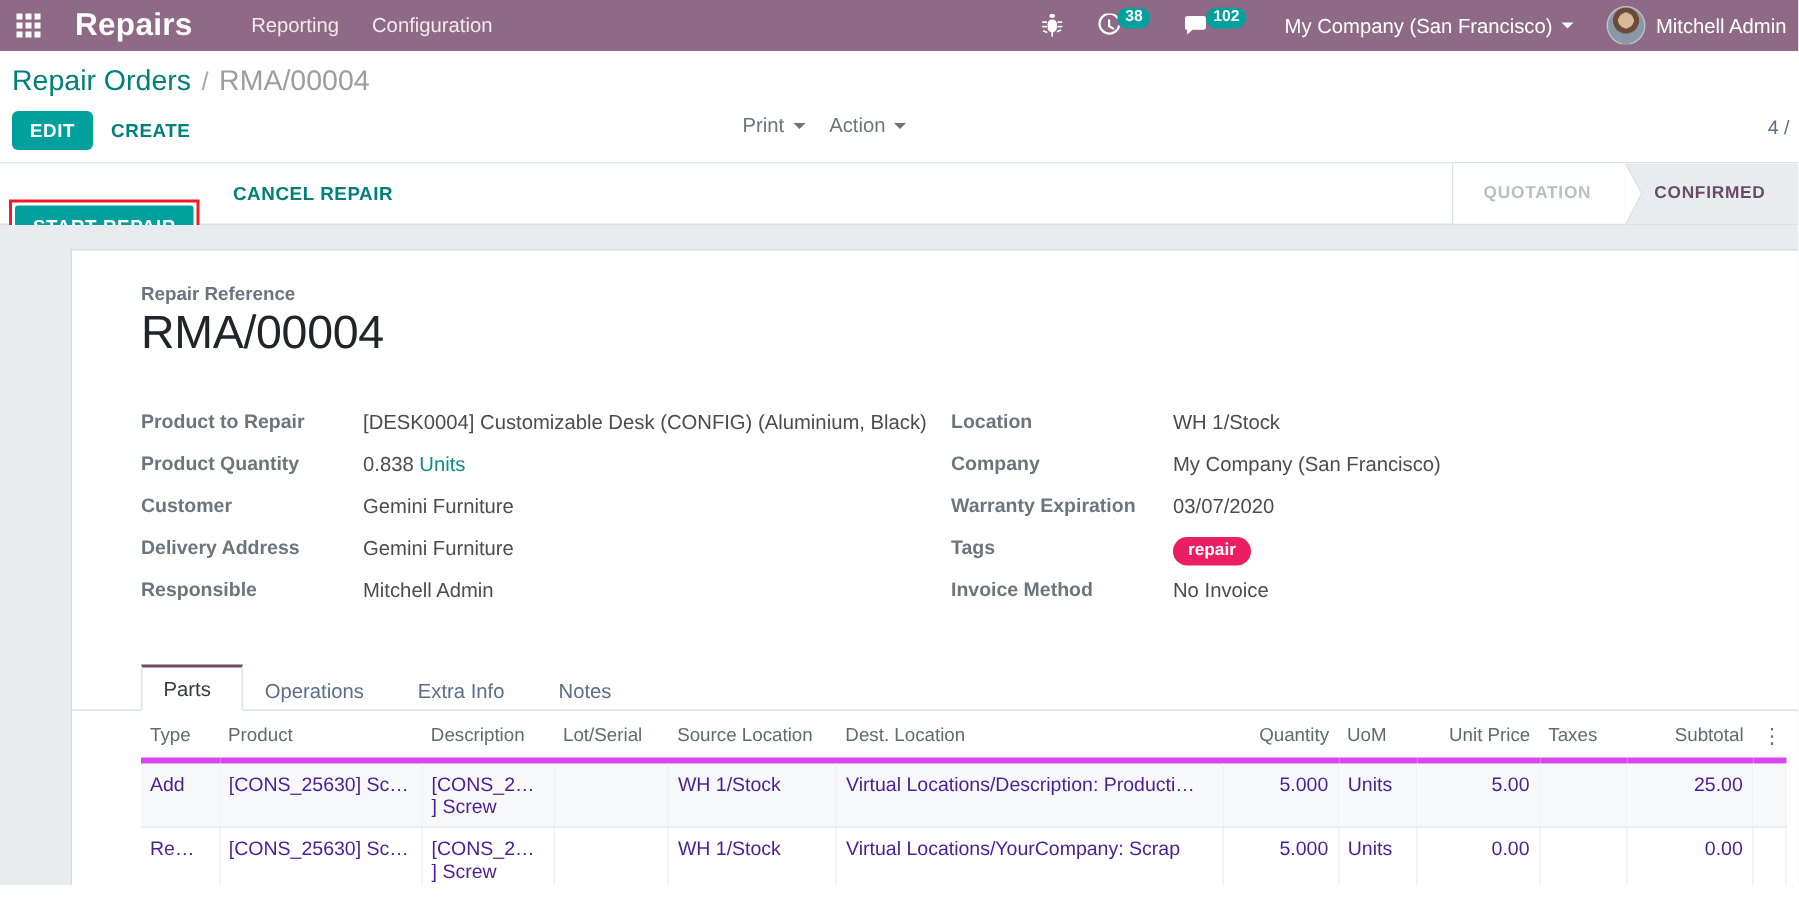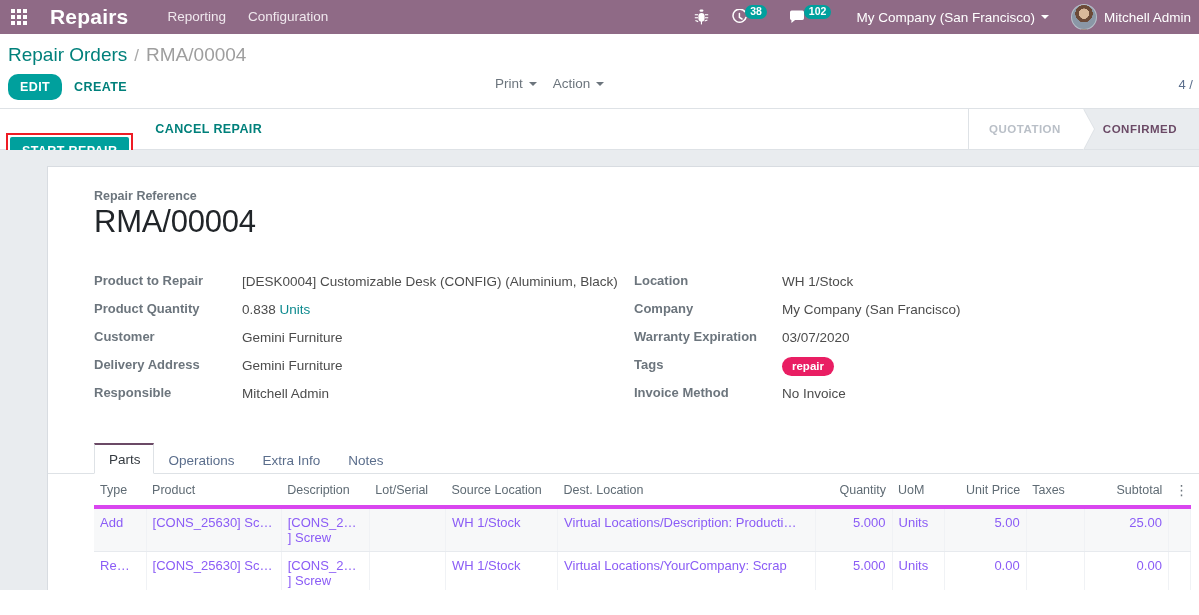--- a/index.html
+++ b/index.html
@@ -135,21 +135,21 @@
     min-height: 36px;
   }
   .btn-primary-solid {
     background: #00a09d;
     color: #ffffff;
     font-size: 12.5px;
     font-weight: bold;
     letter-spacing: .4px;
     border: none;
     padding: 6px 12px;
-    border-radius: 10px;
+    border-radius: 4px;
     cursor: pointer;
   }
   .btn-flat {
     background: transparent;
     color: #00807b;
     font-size: 12.5px;
     font-weight: bold;
     letter-spacing: .4px;
     border: none;
     padding: 6px 12px;
@@ -339,21 +339,21 @@
   .notebook { margin-top: 30px; }
   .nb-tabs {
     display: flex;
     align-items: flex-end;
     border-bottom: 1px solid #dee2e6;
     padding-left: 46px;
   }
   .nb-tab {
     font-size: 13.5px;
     color: #5b6e8c;
-    padding: 7px 12px 6px 14px;
+    padding: 7px 20px 6px 14px;
     border: 1px solid transparent;
     border-bottom: none;
     cursor: pointer;
     background: transparent;
     position: relative;
     top: 1px;
   }
   .nb-tab.active {
     color: #343a40;
     background: #ffffff;
@@ -375,21 +375,21 @@
     text-align: left;
     padding: 8px 6px 7px 6px;
     border-bottom: 4px solid #d946ef;
     white-space: nowrap;
   }
   table.o-list thead th.num { text-align: right; }
   table.o-list tbody td {
     padding: 6px 6px;
     border-bottom: 1px solid #e7eaee;
     border-right: 1px solid #f0f2f5;
-    color: #8b5cf6;
+    color: #4c1d95;
     vertical-align: top;
     font-size: 13px;
     overflow: hidden;
     text-overflow: ellipsis;
     white-space: nowrap;
   }
   table.o-list tbody td.num { text-align: right; }
   table.o-list tbody td.wrap { white-space: normal; }
   table.o-list tbody tr.alt td { background: #f7f8f9; }
   table.o-list tbody tr { cursor: pointer; }

